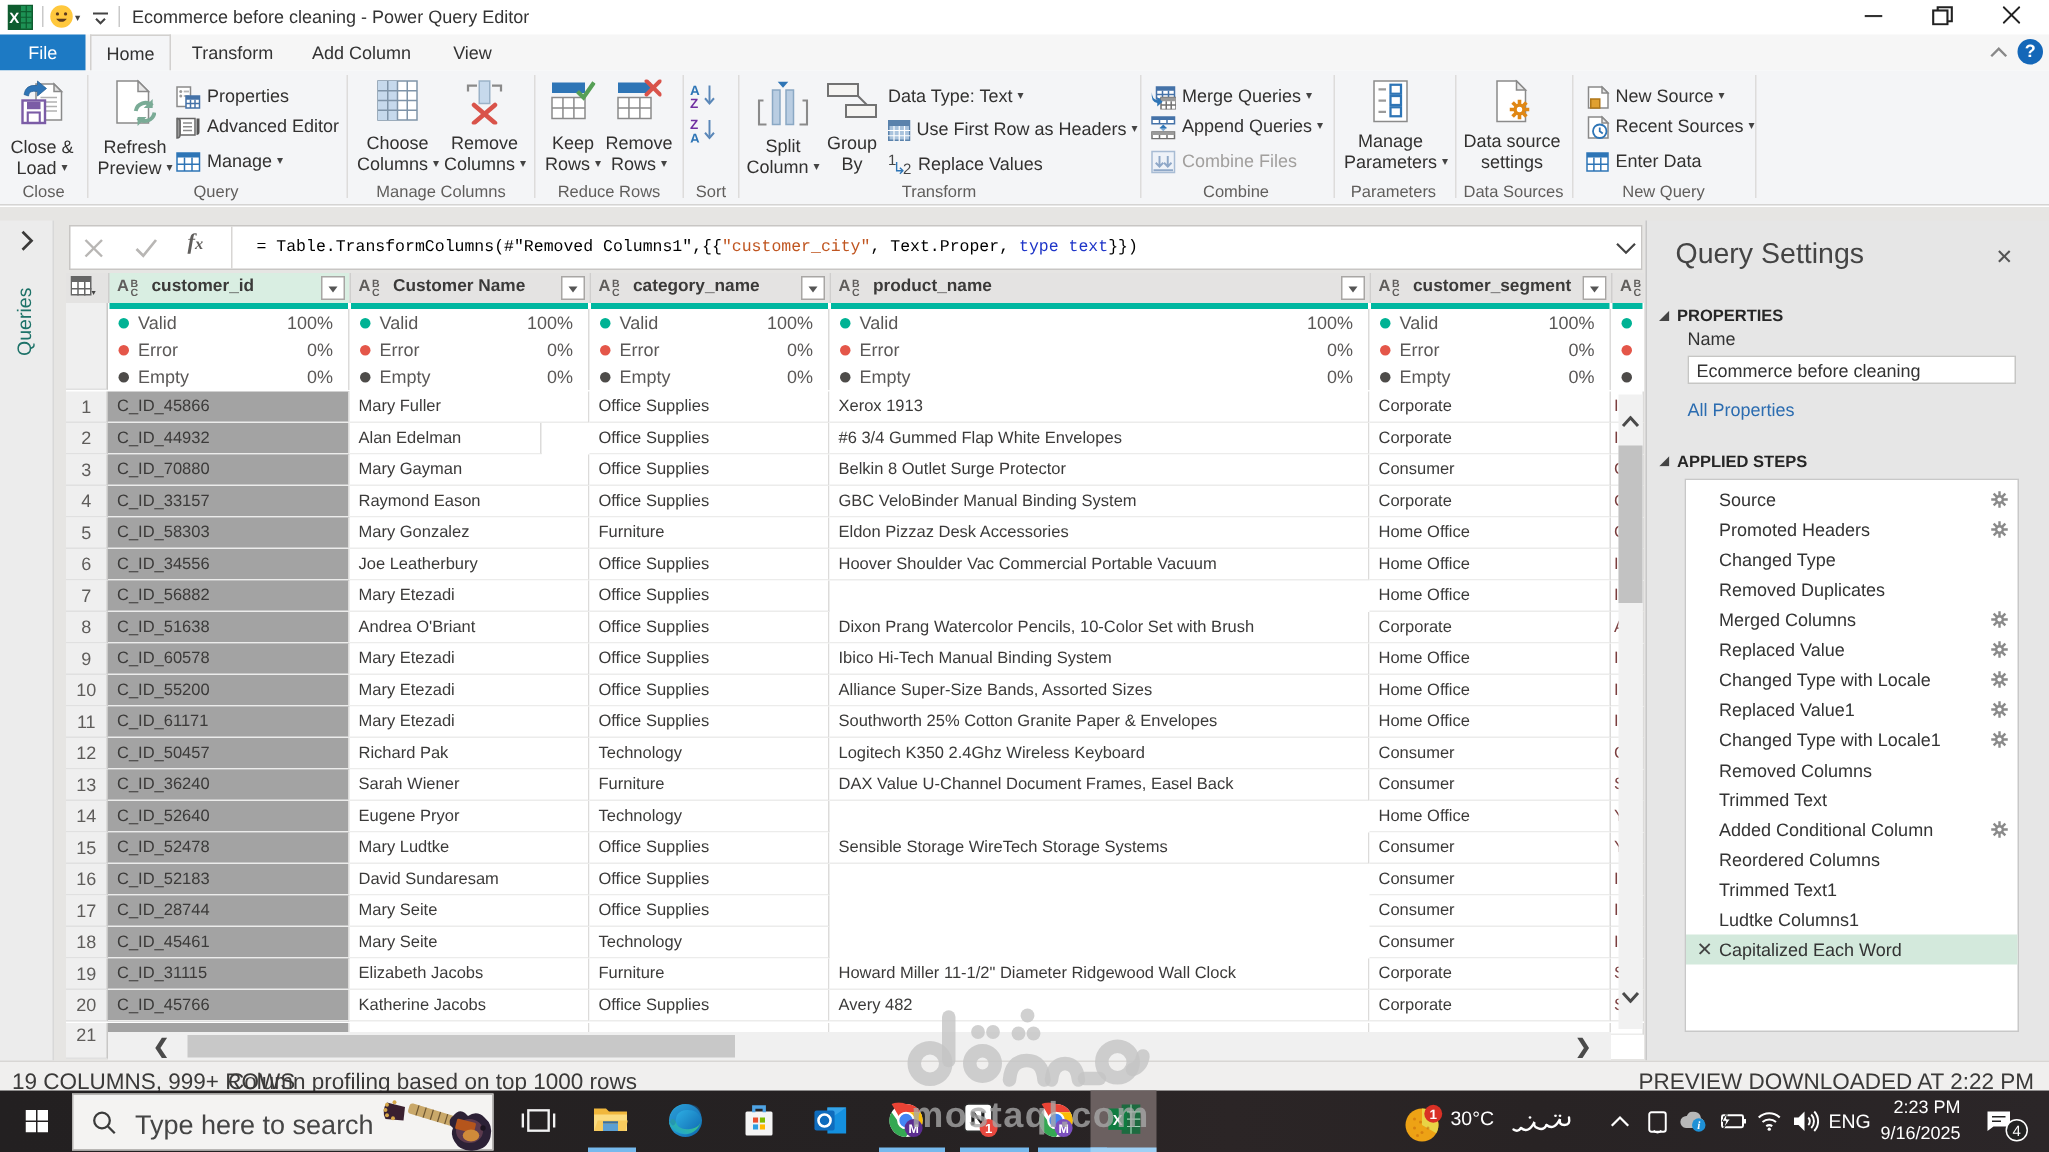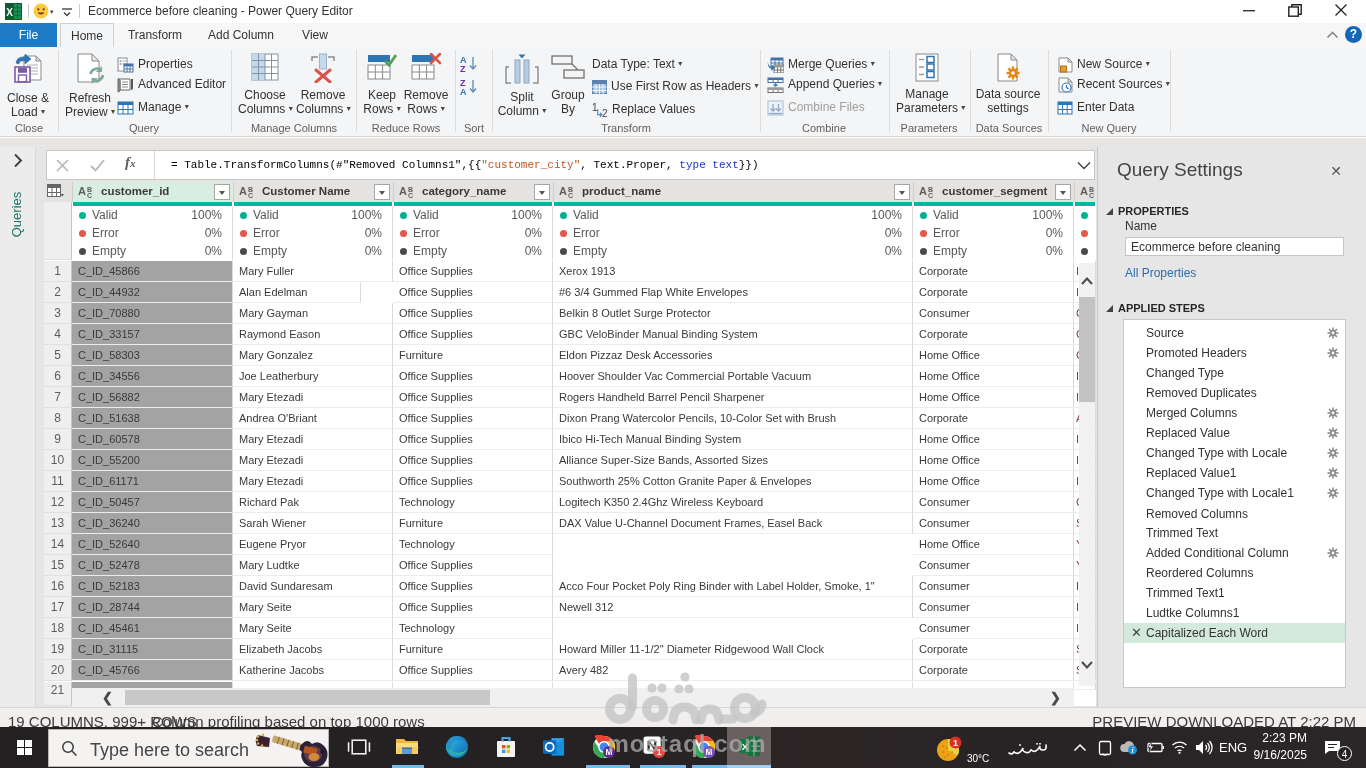--- a/index.html
+++ b/index.html
@@ -564,21 +564,20 @@
 <div class="cell green" style="left:28px;top:184px;width:161px;">C_ID_34556</div>
 <div class="cell" style="left:189px;top:184px;width:160px;">Joe Leatherbury</div>
 <div class="cell" style="left:349px;top:184px;width:160px;">Office Supplies</div>
 <div class="cell" style="left:509px;top:184px;width:360px;">Hoover Shoulder Vac Commercial Portable Vacuum</div>
 <div class="cell" style="left:869px;top:184px;width:161px;">Home Office</div>
 <div class="cell" style="left:1030px;top:184px;width:22px;">I</div>
 <div class="rown" style="top:205px;height:21px;line-height:21px;">7</div>
 <div class="cell green" style="left:28px;top:205px;width:161px;">C_ID_56882</div>
 <div class="cell" style="left:189px;top:205px;width:160px;">Mary Etezadi</div>
 <div class="cell" style="left:349px;top:205px;width:160px;">Office Supplies</div>
-<div class="cell" style="left:509px;top:205px;width:360px;">Rogers Handheld Barrel Pencil Sharpener</div>
 <div class="cell" style="left:869px;top:205px;width:161px;">Home Office</div>
 <div class="cell" style="left:1030px;top:205px;width:22px;">I</div>
 <div class="rown" style="top:226px;height:21px;line-height:21px;">8</div>
 <div class="cell green" style="left:28px;top:226px;width:161px;">C_ID_51638</div>
 <div class="cell" style="left:189px;top:226px;width:160px;">Andrea O'Briant</div>
 <div class="cell" style="left:349px;top:226px;width:160px;">Office Supplies</div>
 <div class="cell" style="left:509px;top:226px;width:360px;">Dixon Prang Watercolor Pencils, 10-Color Set with Brush</div>
 <div class="cell" style="left:869px;top:226px;width:161px;">Corporate</div>
 <div class="cell" style="left:1030px;top:226px;width:22px;">A</div>
 <div class="rown" style="top:247px;height:21px;line-height:21px;">9</div>
@@ -619,34 +618,33 @@
 <div class="rown" style="top:352px;height:21px;line-height:21px;">14</div>
 <div class="cell green" style="left:28px;top:352px;width:161px;">C_ID_52640</div>
 <div class="cell" style="left:189px;top:352px;width:160px;">Eugene Pryor</div>
 <div class="cell" style="left:349px;top:352px;width:160px;">Technology</div>
 <div class="cell" style="left:869px;top:352px;width:161px;">Home Office</div>
 <div class="cell" style="left:1030px;top:352px;width:22px;">Y</div>
 <div class="rown" style="top:373px;height:21px;line-height:21px;">15</div>
 <div class="cell green" style="left:28px;top:373px;width:161px;">C_ID_52478</div>
 <div class="cell" style="left:189px;top:373px;width:160px;">Mary Ludtke</div>
 <div class="cell" style="left:349px;top:373px;width:160px;">Office Supplies</div>
+<div class="cell" style="left:509px;top:373px;width:360px;">Sensible Storage WireTech Storage Systems</div>
 <div class="cell" style="left:869px;top:373px;width:161px;">Consumer</div>
 <div class="cell" style="left:1030px;top:373px;width:22px;">Y</div>
 <div class="rown" style="top:394px;height:21px;line-height:21px;">16</div>
 <div class="cell green" style="left:28px;top:394px;width:161px;">C_ID_52183</div>
 <div class="cell" style="left:189px;top:394px;width:160px;">David Sundaresam</div>
 <div class="cell" style="left:349px;top:394px;width:160px;">Office Supplies</div>
-<div class="cell" style="left:509px;top:394px;width:360px;">Acco Four Pocket Poly Ring Binder with Label Holder, Smoke, 1"</div>
 <div class="cell" style="left:869px;top:394px;width:161px;">Consumer</div>
 <div class="cell" style="left:1030px;top:394px;width:22px;">I</div>
 <div class="rown" style="top:415px;height:21px;line-height:21px;">17</div>
 <div class="cell green" style="left:28px;top:415px;width:161px;">C_ID_28744</div>
 <div class="cell" style="left:189px;top:415px;width:160px;">Mary Seite</div>
 <div class="cell" style="left:349px;top:415px;width:160px;">Office Supplies</div>
-<div class="cell" style="left:509px;top:415px;width:360px;">Newell 312</div>
 <div class="cell" style="left:869px;top:415px;width:161px;">Consumer</div>
 <div class="cell" style="left:1030px;top:415px;width:22px;">I</div>
 <div class="rown" style="top:436px;height:21px;line-height:21px;">18</div>
 <div class="cell green" style="left:28px;top:436px;width:161px;">C_ID_45461</div>
 <div class="cell" style="left:189px;top:436px;width:160px;">Mary Seite</div>
 <div class="cell" style="left:349px;top:436px;width:160px;">Technology</div>
 <div class="cell" style="left:869px;top:436px;width:161px;">Consumer</div>
 <div class="cell" style="left:1030px;top:436px;width:22px;">I</div>
 <div class="rown" style="top:457px;height:21px;line-height:21px;">19</div>
 <div class="cell green" style="left:28px;top:457px;width:161px;">C_ID_31115</div>
@@ -951,21 +949,21 @@
           <circle cx="7" cy="10" r="1"></circle>
           <circle cx="11" cy="12" r="1"></circle>
           <circle cx="7" cy="16" r="1"></circle>
           <circle cx="12" cy="19" r="1"></circle>
           <circle cx="16" cy="16" r="1"></circle>
           <circle cx="9" cy="21" r="1"></circle>
         </g>
     <circle cx="19.5" cy="6.5" r="6" fill="#d93025"></circle>
     <text x="19.5" y="9.8" font-size="9" font-weight="bold" fill="#fff" text-anchor="middle" font-family="Liberation Sans">1</text>
   </svg>
-  <span class="traytext" style="left:967px;top:26px;font-size:10px;">30°C</span>
+  <span class="traytext" style="left:967px;top:11px;font-size:13px;">30°C</span>
   <svg style="position:absolute;left:1006px;top:16px;" width="42" height="14" viewBox="0 0 42 14">
     <g fill="none" stroke="#fff" stroke-width="1.6" stroke-linecap="round">
       <path d="M40 2 q1 5 -3 5 q-4 0 -3 -4 q-4 8 -9 4"></path>
       <path d="M25 7 q-2 4 -6 2 q-3 -1 -2 -4 q-4 8 -9 4"></path>
       <path d="M8 9 q-2 3 -5 1"></path>
     </g>
     <circle cx="31" cy="0.8" r="0.9" fill="#fff"></circle>
         <circle cx="34" cy="0.8" r="0.9" fill="#fff"></circle>
         <circle cx="32.5" cy="-1" r="0.9" fill="#fff"></circle>
     <circle cx="14" cy="2" r="0.9" fill="#fff"></circle>

